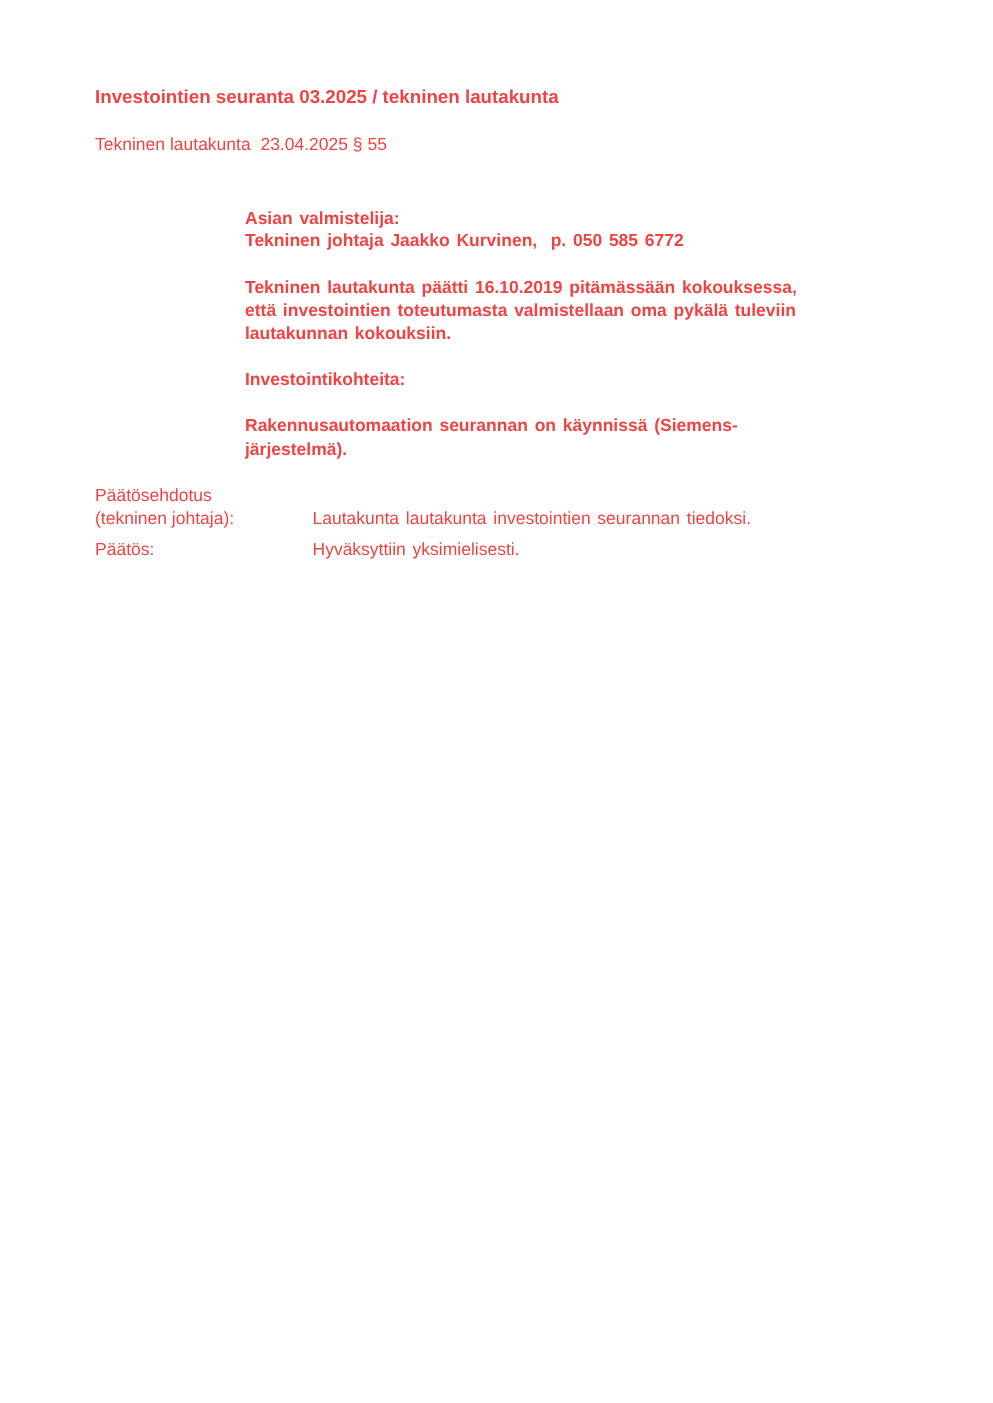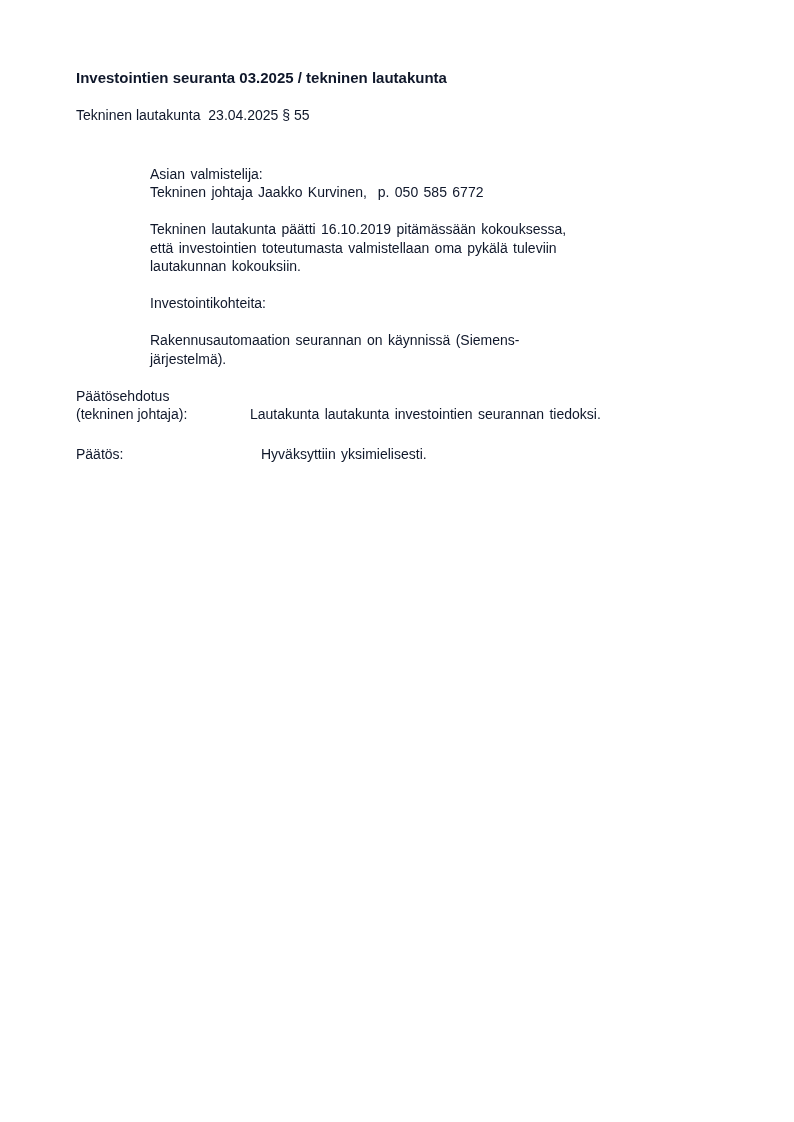--- a/index.html
+++ b/index.html
@@ -6,59 +6,59 @@
     margin: 0;
     padding: 0;
     background: #ffffff;
   }
   .page {
     position: relative;
     width: 794px;
     height: 871px;
     box-sizing: border-box;
     background: #ffffff;
-    color: #0f172a;
+    color: #ef4444;
     font-family: "Liberation Sans", sans-serif;
     font-size: 14px;
     line-height: 18.5px;
     padding: 69px 58px 4px 76px;
     overflow: hidden;
   }
   .doc-title {
     font-size: 15px;
     font-weight: bold;
     margin: 0 0 18.5px 0;
     white-space: pre-wrap;
   }
   .meta-block {
     margin: 0 0 40px 0;
   }
   .meta-block .meta-line {
     white-space: pre-wrap;
     margin-top: 11px;
   }
   .body-col {
-    margin-left: 74px;
+    margin-left: 120px;
     width: 488px;
+    font-weight: bold;
   }
   .body-col p {
     margin: 0 0 18.5px 0;
     white-space: pre-wrap;
     word-spacing: 1.5px;
   }
   .decision-section {
     margin-top: 18.5px;
   }
   .decision-row {
     display: flex;
     align-items: flex-end;
   }
   .decision-row + .decision-row {
-    margin-top: 21px;
-    gap: 11px;
+    margin-top: 6px;
   }
   .decision-row .label {
     flex: 0 0 174px;
     width: 174px;
     white-space: pre-wrap;
   }
   .decision-row .value {
     flex: 1 1 auto;
     white-space: pre-wrap;
     word-spacing: 1.5px;

